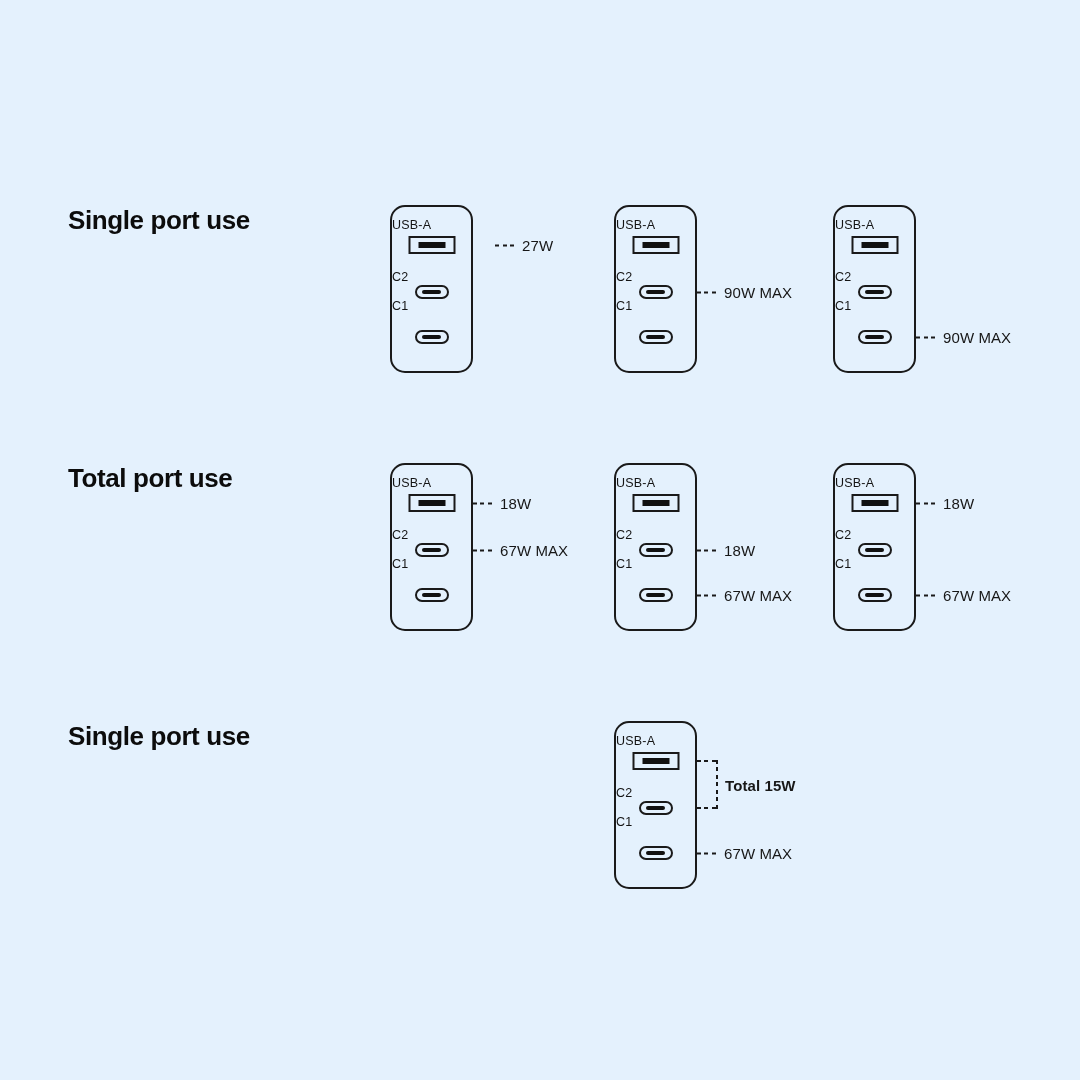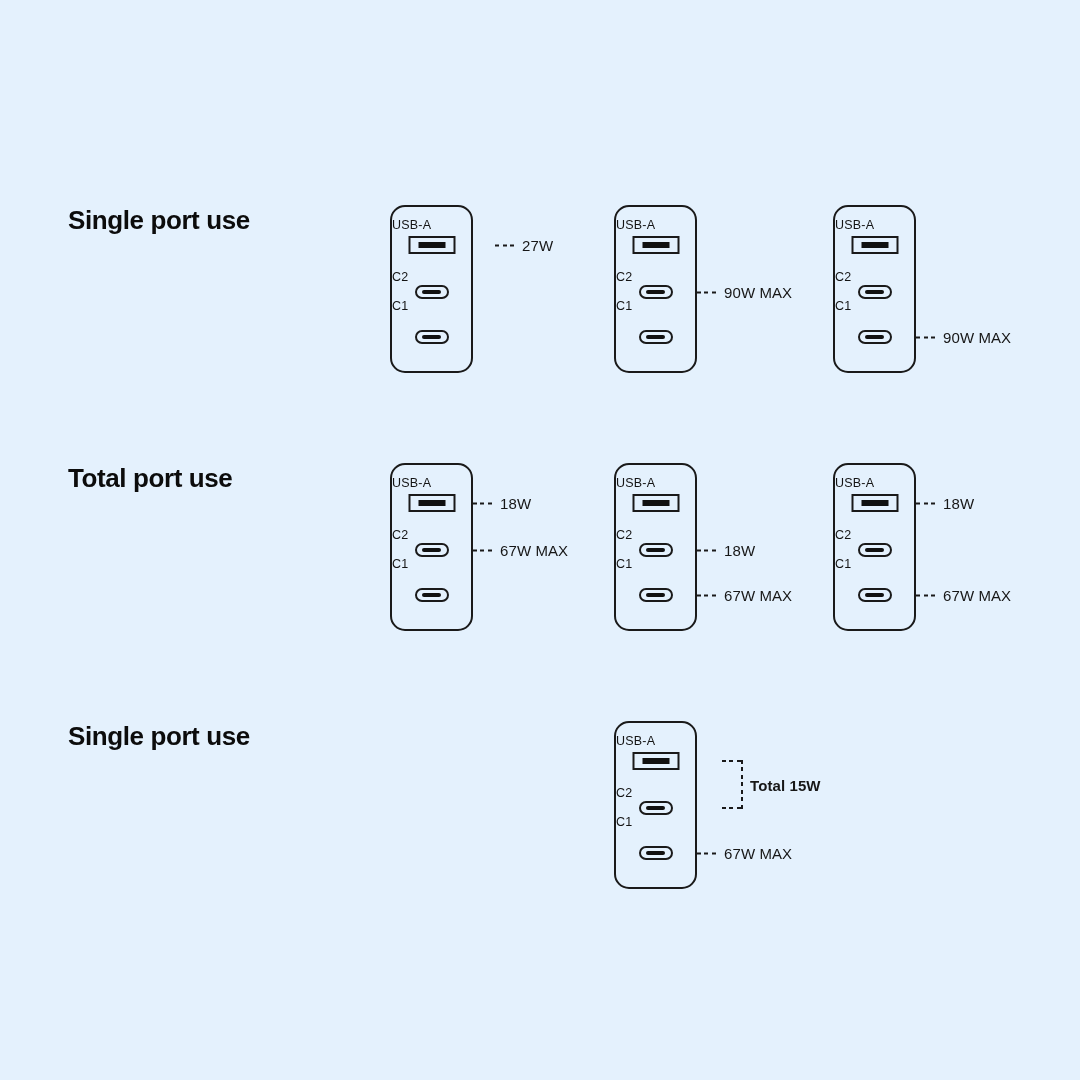--- a/index.html
+++ b/index.html
@@ -91,21 +91,21 @@
     flex: 0 0 auto;
   }
   .power-label {
     font-size: 15px;
     font-weight: 500;
     letter-spacing: 0.1px;
     color: #171717;
     white-space: nowrap;
     margin-left: 5px;
   }
-  .bracket { position: absolute; width: 21px; margin-left: 25px; }
+  .bracket { position: absolute; width: 21px; }
   .bracket .dash-top, .bracket .dash-bottom {
     position: absolute;
     left: 0;
     width: 21px;
     height: 2px;
     background: repeating-linear-gradient(to right, var(--ink) 0 4px, transparent 4px 7.5px);
   }
   .bracket .dash-top { top: -1px; }
   .bracket .dash-bottom { bottom: -1px; }
   .bracket .dash-v {

